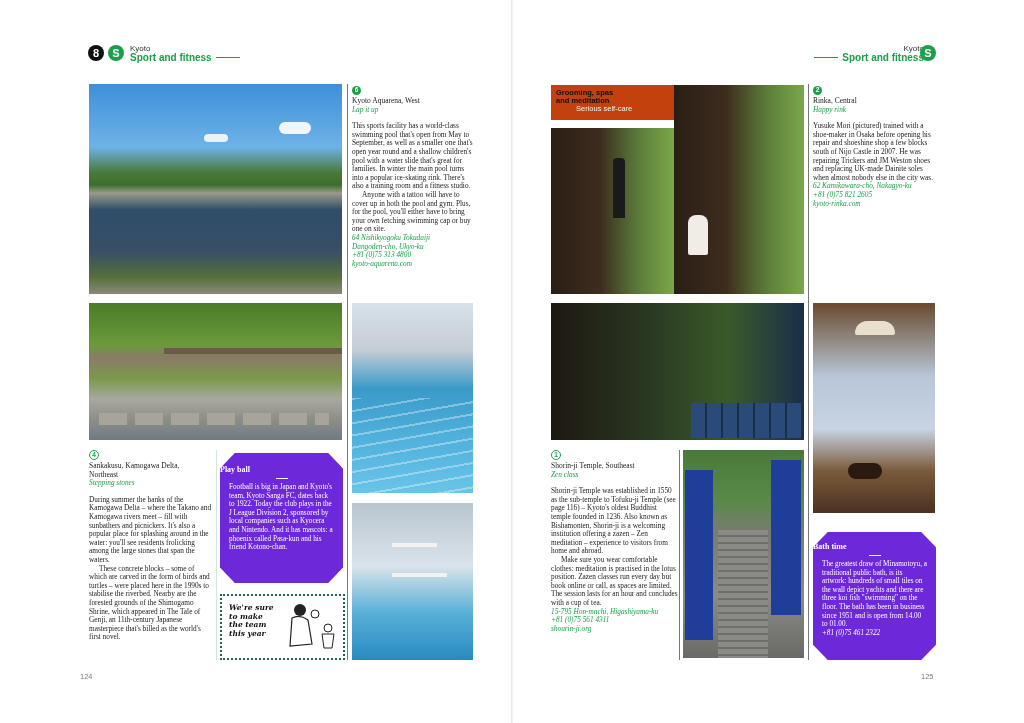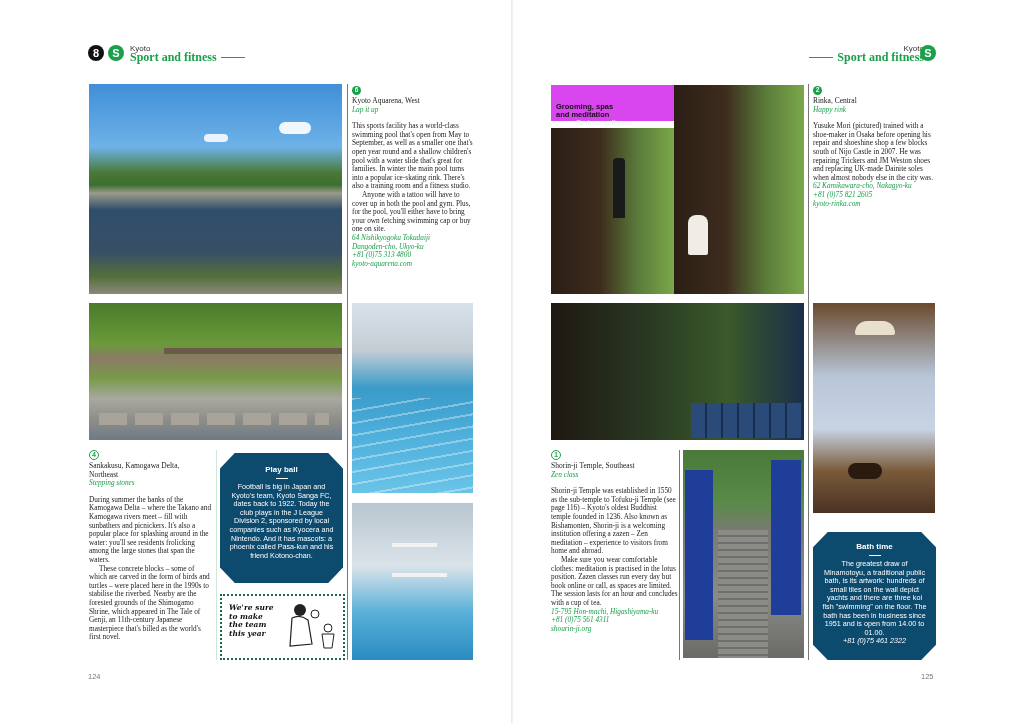--- a/index.html
+++ b/index.html
@@ -5,21 +5,21 @@
   html, body { margin:0; padding:0; }
   body { width:1024px; height:723px; background:#ffffff; position:relative; overflow:hidden; font-family:"DejaVu Serif", serif; color:#222; }
   .abs { position:absolute; }
   .gutter { left:511px; top:0; width:2px; height:723px; background:linear-gradient(to right,#e6e6e6,#f7f7f7); }
 
   
   .hdr-badge { width:16px; height:16px; border-radius:50%; display:flex; align-items:center; justify-content:center; color:#fff; font-weight:bold; font-size:11px; font-family:"Liberation Sans", sans-serif; }
   .hdr-num { background:#111; }
   .hdr-s { background:#1aa04a; }
   .hdr-title { font-family:"Liberation Sans", sans-serif; font-size:8px; line-height:9px; color:#333; }
-  .hdr-sub { font-family:Liberation Serif, serif; font-size:12px; line-height:9px; color:#1aa04a; font-weight:bold; }
+  .hdr-sub { font-family:Liberation Sans, sans-serif; font-size:10px; line-height:9px; color:#1aa04a; font-weight:bold; }
   .hdr-line { height:1px; background:#1aa04a; }
 
   
   .col { font-family:"Liberation Serif", serif; font-size:7.3px; line-height:8.6px; color:#222; }
   .col .num { width:9px; height:9px; border-radius:50%; background:#1aa04a; color:#fff; font-size:6.5px; font-family:"Liberation Sans", sans-serif; font-weight:bold; display:flex; align-items:center; justify-content:center; margin-bottom:2px; }
   .col .num.outline { background:#fff; color:#1aa04a; border:1px solid #1aa04a; width:8px; height:8px; }
   .col .place { font-size:7.5px; }
   .col .tag { color:#1aa04a; font-style:italic; margin-bottom:8px; }
   .col p { margin:0; text-indent:0; }
   .col p.ind { text-indent:10px; }
@@ -31,26 +31,26 @@
   .ph-river1 { background:linear-gradient(to bottom,#3f8fd8 0%,#6eb2e8 30%,#4a7a3a 42%,#3d6e2e 48%,#9a9a8a 52%,#2f4e6a 60%,#384f66 80%,#55703a 92%,#8a8a7a 100%); }
   .ph-river2 { background:linear-gradient(to bottom,#4a7c2a 0%,#6a9a3a 30%,#8a7a66 40%,#7a9a4a 55%,#a8a8a0 70%,#8e8e88 85%,#6e7a86 100%); }
   .ph-pool1 { background:linear-gradient(to bottom,#d8e2ea 0%,#c4ccd4 25%,#3a9ac8 45%,#4fb0dc 70%,#6ac4e8 100%); }
   .ph-pool2 { background:linear-gradient(to bottom,#b8c6d0 0%,#dbe3ea 40%,#58b0d8 70%,#2a8ac0 100%); }
   .ph-zen1 { background:linear-gradient(to right,#2a1e14 0%,#3e2c1e 40%,#5a7a3a 70%,#7aa84a 100%); }
   .ph-zen2 { background:linear-gradient(to right,#1e1812 0%,#2a3a22 40%,#3a5a2a 70%,#1a2e4a 100%); }
   .ph-stairs { background:linear-gradient(to bottom,#4a7a3a 0%,#5a8a4a 25%,#7a7a74 40%,#8a8a86 70%,#6a6a66 100%); }
   .ph-shoe { background:linear-gradient(to bottom,#6a4a2e 0%,#b8c6d8 35%,#c8d4e4 60%,#7a5a3a 80%,#4a3222 100%); }
 
   
-  .callout { background:#0c4a6e; color:#fff; font-family:Liberation Sans, sans-serif; text-align:center; clip-path:polygon(12% 0,88% 0,100% 12%,100% 88%,88% 100%,12% 100%,0 88%,0 12%); }
+  .callout { background:#6d28d9; color:#fff; font-family:Liberation Serif, serif; clip-path:polygon(12% 0,88% 0,100% 12%,100% 88%,88% 100%,12% 100%,0 88%,0 12%); }
   .callout .ttl { font-weight:bold; font-size:8px; margin-top:12px; }
   .callout .dash { width:12px; height:1px; background:#fff; margin:4px auto 4px; }
   .callout .body { font-size:7.2px; line-height:8.6px; padding:0 9px; }
 
-  .section-box { background:#d946ef; font-family:"Liberation Sans", sans-serif; padding:18px 5px; }
+  .section-box { background:#c2410c; font-family:"Liberation Sans", sans-serif; padding:4px 5px; }
   .section-box .t1 { color:#111; font-weight:bold; font-size:7.5px; line-height:8px; }
   .section-box .t2 { color:#e8f6ec; font-size:7.5px; line-height:8px;margin-left:20px; }
 
   .stamp { border:2px dotted #1a6a4a; background:#fff; }
   .stamp .txt { font-family:"DejaVu Serif", serif; font-style:italic; font-weight:bold; font-size:7.5px; line-height:8.5px; color:#111; }
 
   .pagenum { font-family:"Liberation Sans", sans-serif; font-size:7.5px; color:#777; }
 </style>
 </head>
 <body>
@@ -137,21 +137,21 @@
   </div>
   <svg style="position:absolute;left:60px;top:4px;" width="58" height="52" viewBox="0 0 58 52">
     <circle cx="18" cy="10" r="6" fill="#222"></circle>
     <path d="M10 18 Q18 14 26 20 L30 44 L8 46 Z" fill="#fff" stroke="#222" stroke-width="1.2"></path>
     <circle cx="33" cy="14" r="4" fill="#fff" stroke="#222"></circle>
     <circle cx="46" cy="28" r="4" fill="#fff" stroke="#222"></circle>
     <path d="M40 34 L52 34 L50 48 L42 48 Z" fill="#fff" stroke="#222"></path>
   </svg>
 </div>
 
-<div class="abs pagenum" style="left:88px;top:672px;">124</div>
+<div class="abs pagenum" style="left:80px;top:672px;">124</div>
 
 <div class="abs section-box" style="left:551px;top:85px;width:123px;height:35px;box-sizing:border-box;">
   <div class="t1">Grooming, spas</div>
   <div class="t1">and meditation</div>
   <div class="t2">Serious self-care</div>
 </div>
 
 <div class="abs photo ph-zen1" style="left:551px;top:128px;width:123px;height:166px;">
   <div style="position:absolute;left:62px;top:30px;width:12px;height:60px;background:#1a1a1a;border-radius:4px 4px 0 0;"></div>
 </div>

